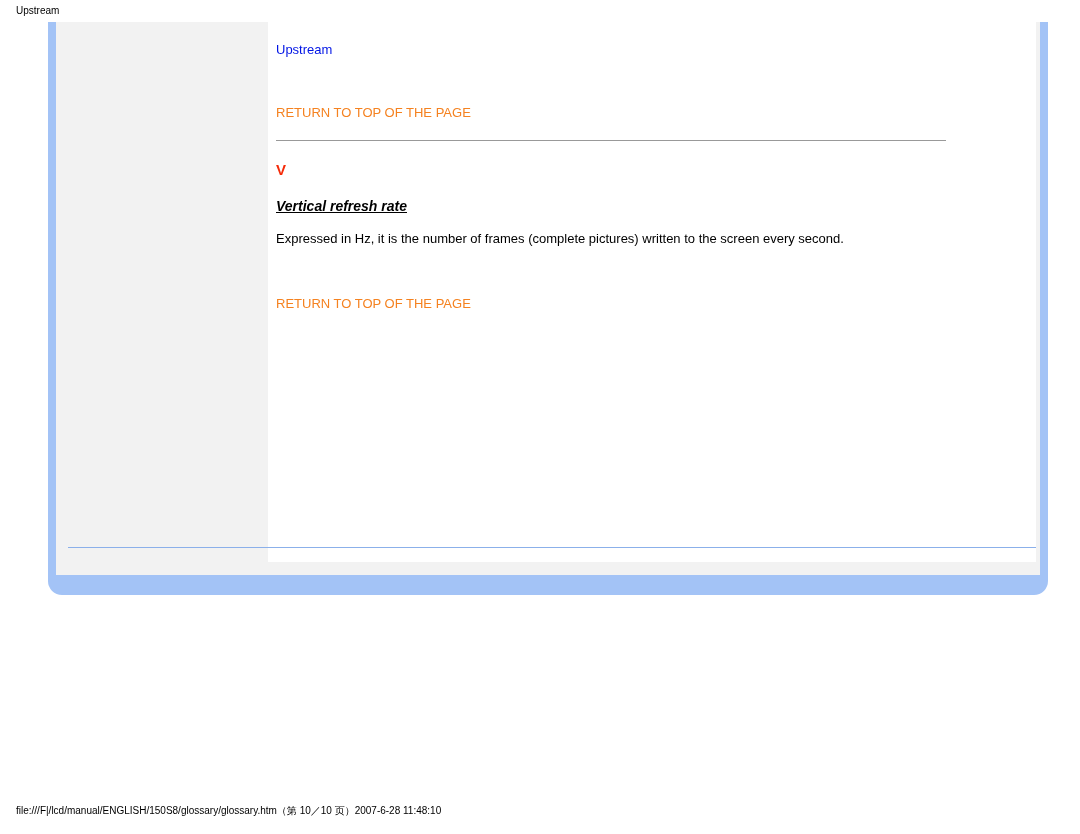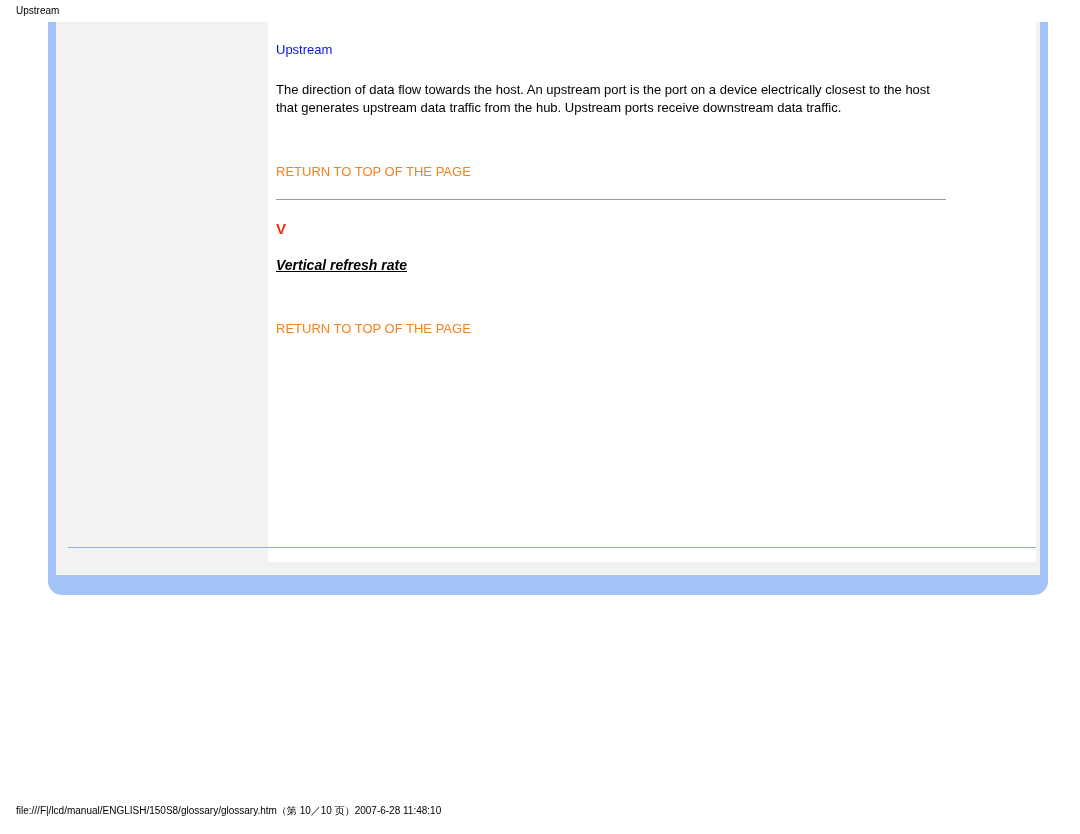--- a/index.html
+++ b/index.html
@@ -104,30 +104,30 @@
 
 <div class="header-label">Upstream</div>
 
 <div class="outer-frame">
   <div class="inner-page">
     <div class="content-panel">
 
 
       <p class="term-blue">Upstream</p>
 
-      <p class="paragraph">The direction of data flow towards the host. An upstream port is the port on a device electrically closest to the host that generates upstream data traffic from the hub. Upstream ports receive downstream data traffic.</p>
 
       <p class="return-link">RETURN TO TOP OF THE PAGE</p>
 
       <hr class="hr-line">
 
       <p class="section-letter">V</p>
 
       <p class="term-heading">Vertical refresh rate</p>
 
+      <p class="paragraph">Expressed in Hz, it is the number of frames (complete pictures) written to the screen every second.</p>
 
       <p class="return-link">RETURN TO TOP OF THE PAGE</p>
 
     </div>
     <hr class="bottom-hr">
   </div>
 </div>
 
 <div class="footer-text">file:///F|/lcd/manual/ENGLISH/150S8/glossary/glossary.htm（第 10／10 页）2007-6-28 11:48:10</div>
 

